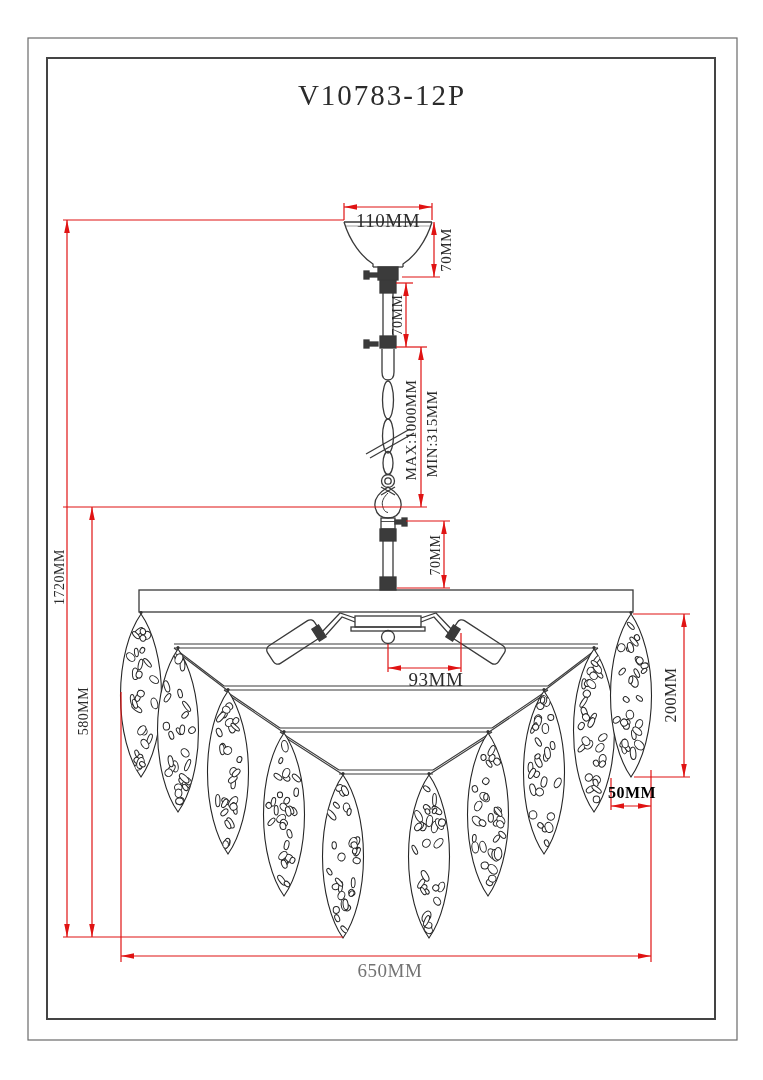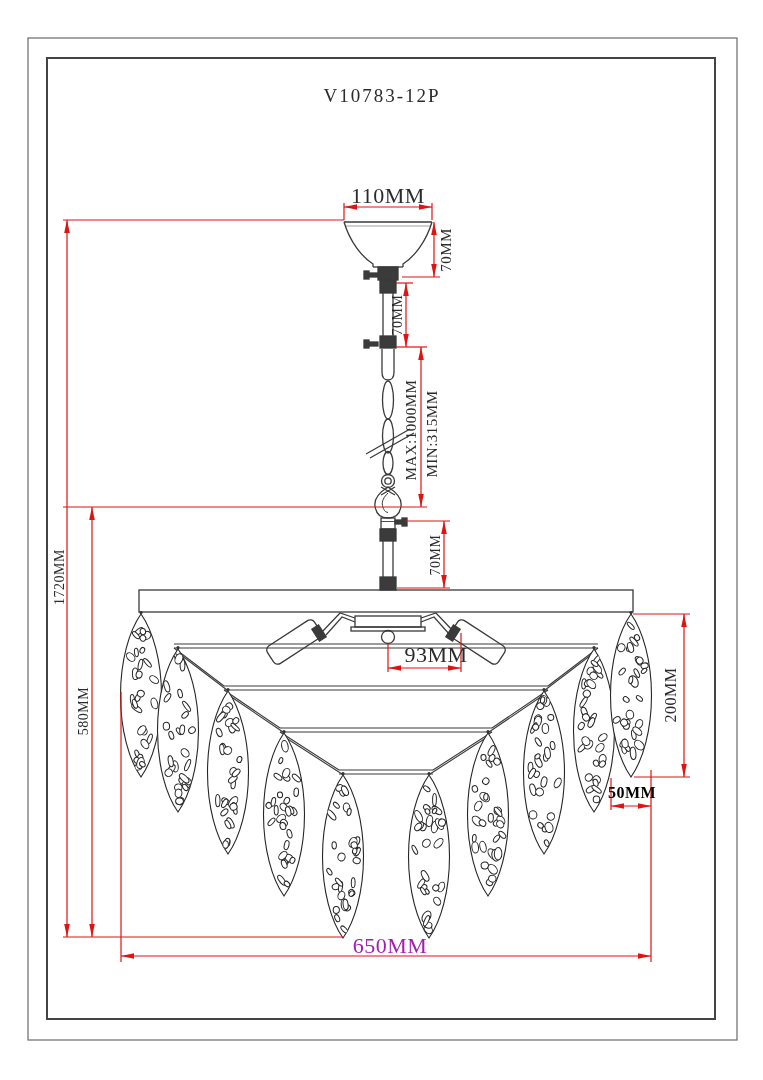--- a/index.html
+++ b/index.html
@@ -2,22 +2,22 @@
 <html><head>
 <meta charset="utf-8">
 <style>
   html,body{margin:0;padding:0;background:#fff;}
   .sheet{position:relative;width:763px;height:1080px;background:#ffffff;overflow:hidden;
          font-family:"Liberation Serif", "DejaVu Serif", serif;}
   .sheet svg{position:absolute;left:0;top:0;}
   .lbl{position:absolute;color:#2b2b2b;white-space:nowrap;letter-spacing:.5px;
        transform:translate(-50%,-50%);line-height:1;}
   .rot{transform:translate(-50%,-50%) rotate(-90deg);}
-  .s22{font-size:19px;letter-spacing:2px;}
-  .s17{font-size:22px;}
+  .s22{font-size:29px;letter-spacing:2px;}
+  .s17{font-size:19px;margin-top:24px;}
   .s16{font-size:16px;}
   .s15{font-size:15px;}
   .s14{font-size:14px;}
 </style>
 </head>
 <body>
 
 <div class="sheet">
 
 <svg width="763" height="1080" viewBox="0 0 763 1080">
@@ -580,16 +580,16 @@
   <div class="lbl s22" style="left: 382px; top: 95px; color: rgb(43, 43, 43);">V10783-12P</div>
   <div class="lbl s17" style="left: 388px; top: 196px; color: rgb(43, 43, 43);">110MM</div>
   <div class="lbl rot s15" style="left: 446px; top: 250px; color: rgb(43, 43, 43);">70MM</div>
   <div class="lbl rot s14" style="left: 398px; top: 315px; color: rgb(43, 43, 43);">70MM</div>
   <div class="lbl rot s15" style="left: 411px; top: 430px; color: rgb(43, 43, 43);">MAX:1000MM</div>
   <div class="lbl rot s15" style="left: 432px; top: 434px; color: rgb(43, 43, 43);">MIN:315MM</div>
   <div class="lbl rot s14" style="left: 436px; top: 555px; color: rgb(43, 43, 43);">70MM</div>
   <div class="lbl s17" style="left: 436px; top: 655px; color: rgb(43, 43, 43);">93MM</div>
   <div class="lbl rot s16" style="left: 671px; top: 695px; color: rgb(43, 43, 43);">200MM</div>
   <div class="lbl s16" style="left: 632px; top: 793px; color: #000000; font-weight: bold;">50MM</div>
-  <div class="lbl s17" style="left: 390px; top: 946px; color: #a21caf;">650MM</div>
+  <div class="lbl s17" style="left: 390px; top: 946px; color: #737373;">650MM</div>
   <div class="lbl rot s14" style="left: 84px; top: 711px; color: rgb(43, 43, 43);">580MM</div>
   <div class="lbl rot s14" style="left: 60px; top: 577px; color: rgb(43, 43, 43);">1720MM</div>
 </div>
 
 </body></html>

